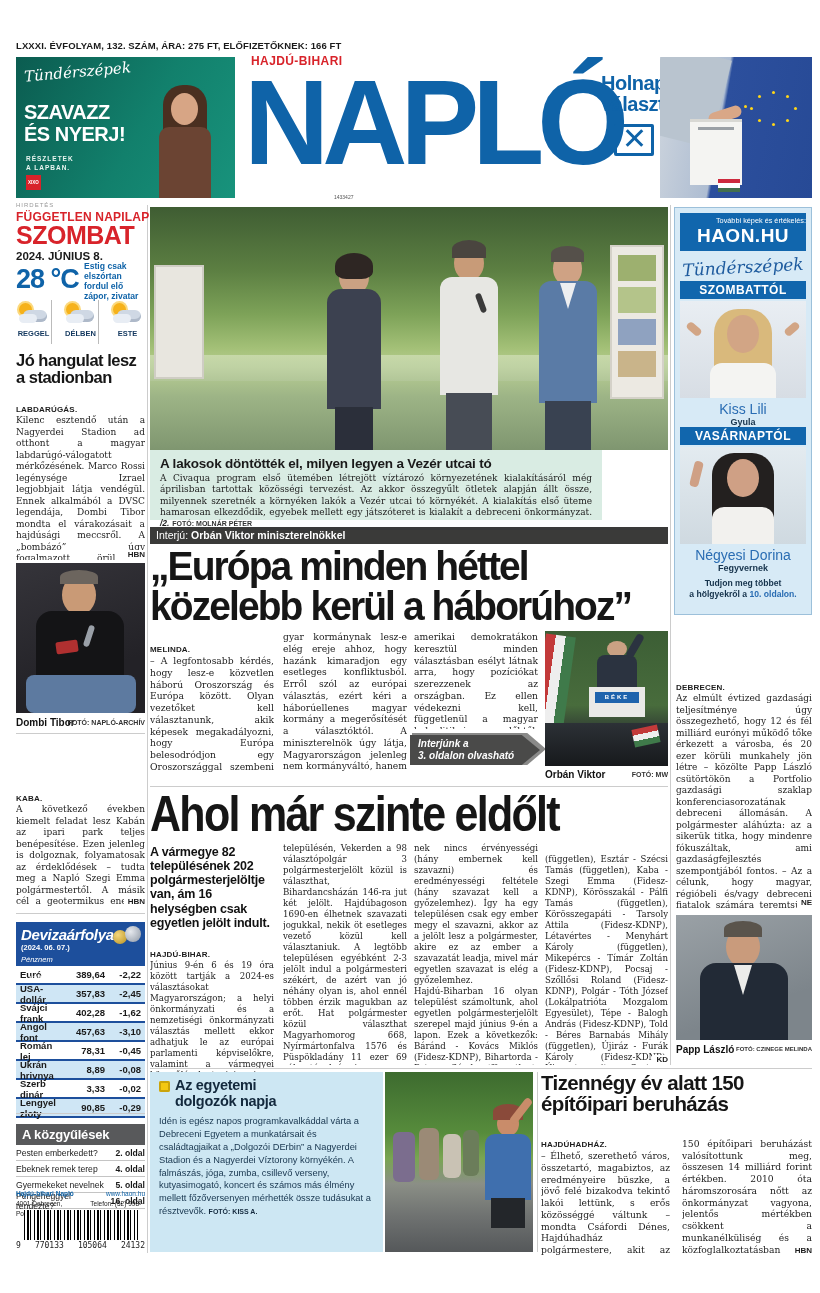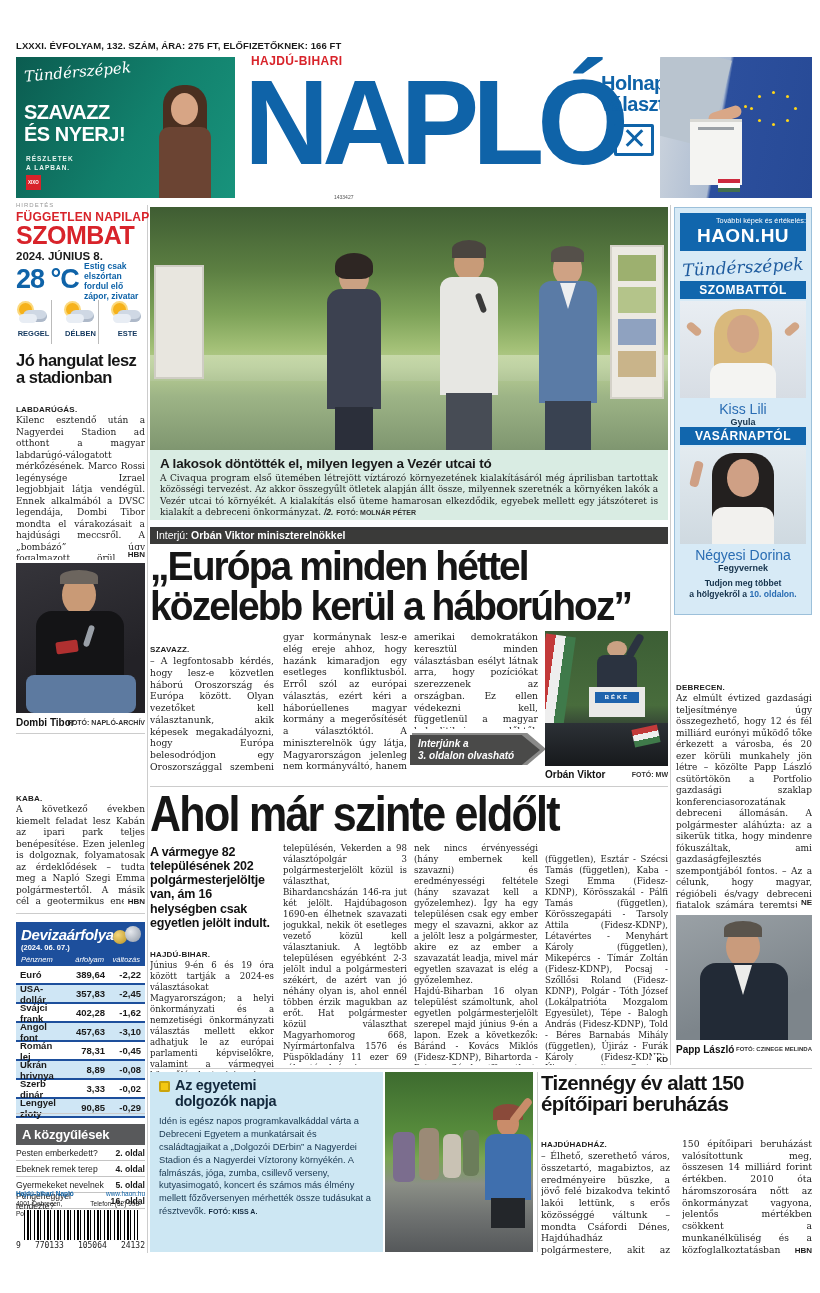--- a/index.html
+++ b/index.html
@@ -161,21 +161,21 @@
   </div>
 
   <div class="abs hrule" style="left:16px;top:913px;width:129px;"></div>
 
   <div class="abs" style="left:16px;top:922px;width:129px;border-bottom:2px solid #1d4f9c;">
     <div style="background:#1d4f9c;color:#fff;padding:4px 5px 2px;position:relative;height:38px;">
       <div style="font-size:15px;font-weight:900;font-style:italic;letter-spacing:-.3px;">Devizaárfolyam</div>
       <div style="font-size:7.5px;font-weight:bold;">(2024. 06. 07.)</div>
       <div class="abs" style="right:18px;top:8px;width:14px;height:14px;border-radius:50%;background:radial-gradient(circle at 35% 35%,#f4d77c,#b8901f);"></div>
       <div class="abs" style="right:4px;top:4px;width:16px;height:16px;border-radius:50%;background:radial-gradient(circle at 35% 35%,#e6e9ee,#8d97a5);"></div>
-      <div style="display:flex;font-size:7.5px;font-style:italic;margin-top:3px;">
+      <div style="display:flex;font-size:7.5px;font-style:italic;margin-top:3px;flex-direction:column;">
         <span style="flex:1;">Pénznem</span>
         <span style="width:42px;text-align:right;">árfolyam</span>
         <span style="width:36px;text-align:right;">változás</span>
       </div>
     </div>
     <div class="cur-row" style="border-top:none;">
         <span class="c1">Euró</span>
         <span class="c2">389,64</span>
         <span class="c3">-2,22</span>
       </div>
@@ -288,41 +288,41 @@
 
     <div class="abs" style="left:388px;top:44px;width:60px;height:199px;">
       <div class="abs" style="left:15px;top:0;width:29px;height:35px;border-radius:50%;background:#cfa284;"></div>
       <div class="abs" style="left:13px;top:-5px;width:33px;height:16px;border-radius:50% 50% 0 0;background:#55504a;"></div>
       <div class="abs" style="left:1px;top:30px;width:58px;height:122px;border-radius:12px 12px 0 0;background:#5a7ba6;"></div>
       <div class="abs" style="left:22px;top:32px;width:16px;height:26px;background:#edeef0;clip-path:polygon(0 0,100% 0,50% 100%);"></div>
       <div class="abs" style="left:7px;top:150px;width:46px;height:49px;background:#394251;"></div>
     </div>
   </div>
 
-  <div class="abs" style="left:150px;top:450px;width:518px;height:70px;background:#d9ece3;padding:0;">
+  <div class="abs" style="left:150px;top:450px;width:452px;height:70px;background:#d9ece3;padding:0;">
     <div style="margin:6px 10px 2px;font-size:13.5px;font-weight:900;letter-spacing:-.2px;">A lakosok döntötték el, milyen legyen a Vezér utcai tó</div>
     <div class="serif" style="margin:0 10px;font-size:9px;line-height:1.25;text-align:justify;color:#222;position:relative;">
       <span>A Civaqua program első ütemében létrejött víztározó környezetének kialakításáról még áprilisban tartottak közösségi tervezést. Az akkor összegyűlt ötletek alapján állt össze, milyennek szeretnék a környéken lakók a Vezér utcai tó környékét. A kialakítás első üteme hamarosan elkezdődik, egyebek mellett egy játszóteret is kialakít a debreceni önkormányzat.</span>
       <b class="pg">/2.</b>
       <span style="font-family:'Liberation Sans',sans-serif;font-weight:bold;font-size:7px;color:#333;">FOTÓ: MOLNÁR PÉTER</span>
     </div>
   </div>
 
   <div class="abs" style="left:150px;top:527px;width:518px;height:17px;background:#3a3a39;color:#fff;font-size:10.5px;line-height:17px;padding-left:6px;box-sizing:border-box;">
     <span>Interjú:</span>
     <b>Orbán Viktor miniszterelnökkel</b>
   </div>
 
   <div class="abs hl" style="left:150px;top:546px;width:560px;font-size:41px;letter-spacing:-2px;transform:scaleX(.95);transform-origin:left top;line-height:.98;">
     <div>„Európa minden héttel</div>
     <div>közelebb kerül a háborúhoz”</div>
   </div>
 
   <div class="abs body-txt" style="left:150px;top:631px;width:124px;height:142px;font-size:9.2px;background:#fff;">
-    <span class="kicker">SZAVAZZ.</span>
+    <span class="kicker">MELINDA.</span>
     <span>– A legfontosabb kérdés, hogy lesz-e közvetlen háború Oroszország és Európa között. Olyan vezetőket kell választanunk, akik képesek megakadályozni, hogy Európa belesodródjon egy Oroszországgal szembeni háborúba – jelentette ki Orbán Viktor a lapunknak adott interjúban. A kormányfő szerint a következő hónapokban kiderül, vajon a mostani ma-</span>
   </div>
   <div class="abs body-txt" style="left:283px;top:631px;width:124px;height:142px;font-size:9.2px;background:#fff;">gyar kormánynak lesz-e elég ereje ahhoz, hogy hazánk kimaradjon egy esetleges konfliktusból. Erről szól az európai választás, ezért kéri a háborúellenes magyar kormány a megerősítését a választóktól. A miniszterelnök úgy látja, Magyarországon jelenleg nem kormányváltó, hanem ellenzékváltó hangulat van. Viszont a külföldi érdekcsoportok Soros Györgytől az</div>
   <div class="abs body-txt" style="left:414px;top:631px;width:124px;height:98px;font-size:9.2px;background:#fff;">amerikai demokratákon keresztül minden választásban esélyt látnak arra, hogy pozíciókat szerezzenek az országban. Ez ellen védekezni kell, függetlenül a magyar belpolitikai szereplőktől, akiket az amerikaiak, a brüsszeliek és Soros Györgyék tartanak el.</div>
 
   <div class="abs arrowbox" style="left:412px;top:733px;width:134px;height:32px;background:#8a8a89;"></div>
   <div class="abs arrowbox" style="left:410px;top:735px;width:130px;height:30px;background:#4a4a49;color:#fff;font-style:italic;font-weight:800;font-size:10px;padding:3px 0 0 8px;box-sizing:border-box;line-height:1.18;">
     <div>Interjúnk a</div>
     <div>3. oldalon olvasható</div>
   </div>

